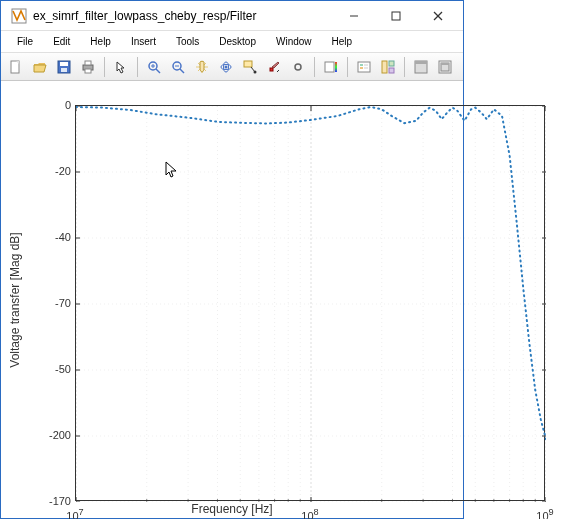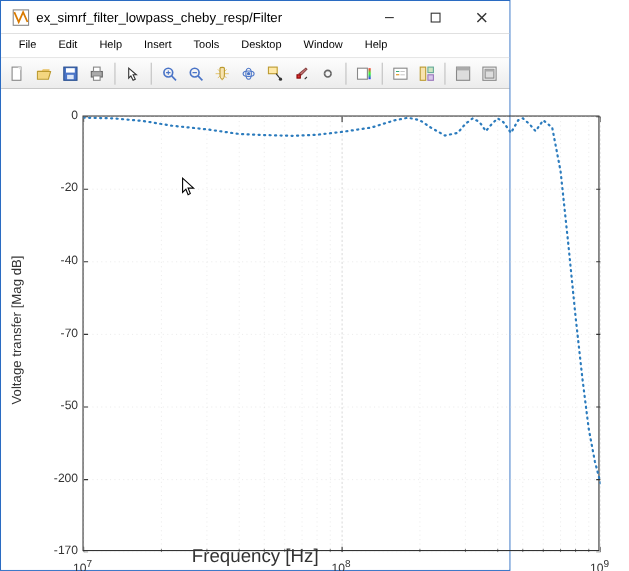--- a/index.html
+++ b/index.html
@@ -11,21 +11,21 @@
   .win-btns { display: flex; gap: 0; }
   .win-btn { width: 42px; height: 28px; display: flex; align-items: center; justify-content: center; color: #333; }
   .menubar { height: 22px; background: #fff; display: flex; align-items: center; padding: 0 6px; gap: 0; border-bottom: 1px solid #e0e0e0; }
   .menu-item { padding: 2px 10px; font-size: 10px; color: #000; }
   .toolbar { height: 28px; background: linear-gradient(#fdfdfd,#ececec); border-bottom: 1px solid #c8c8c8; display: flex; align-items: center; padding: 0 4px; gap: 2px; }
   .tool-btn { width: 22px; height: 22px; display: flex; align-items: center; justify-content: center; border: 1px solid transparent; border-radius: 2px; }
   .tool-sep { width: 1px; height: 20px; background: #c0c0c0; margin: 0 3px; }
   .plot-area { flex: 1; background: #fff; position: relative; padding: 6px; }
   .axes { position: absolute; left: 74px; top: 24px; width: 470px; height: 396px; border: 1px solid #333; }
   .ylabel { position: absolute; left: 14px; top: 50%; transform: translate(-50%,-50%) rotate(-90deg); font-size: 12px; color: #333; white-space: nowrap; }
-  .xlabel { position: absolute; left: 50%; bottom: 2px; transform: translateX(-50%); font-size: 17px; color: #333; margin-top: 36px; }
+  .xlabel { position: absolute; left: 50%; bottom: 2px; transform: translateX(-50%); font-size: 12px; color: #333; margin-top: 36px; }
   .ytick-lbl { position: absolute; right: calc(100% - 70px); text-align: right; font-size: 11px; color: #333; transform: translateY(-50%); }
   .xtick-lbl { position: absolute; top: 426px; font-size: 11px; color: #333; transform: translateX(-50%); }
   .cursor-arrow { position: absolute; left: 163px; top: 80px; pointer-events:none; }
 </style>
 </head>
 <body>
 
 <div class="window">
 
   <div class="titlebar">

